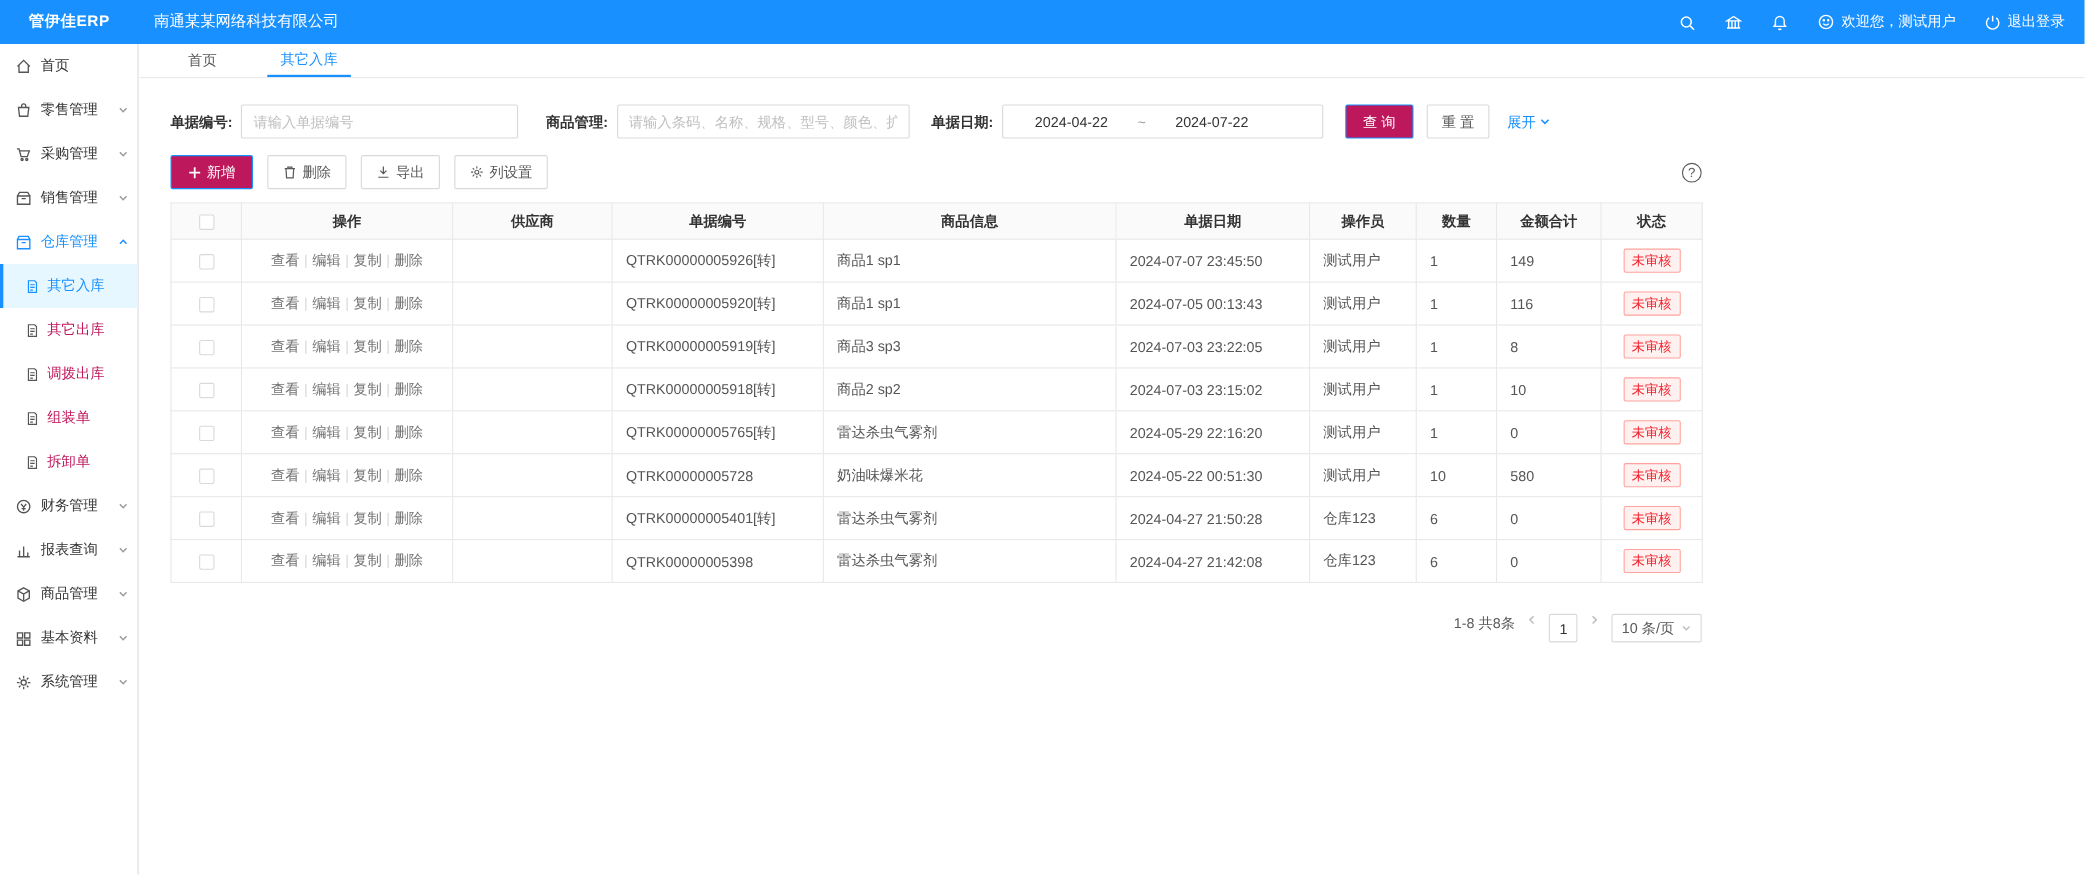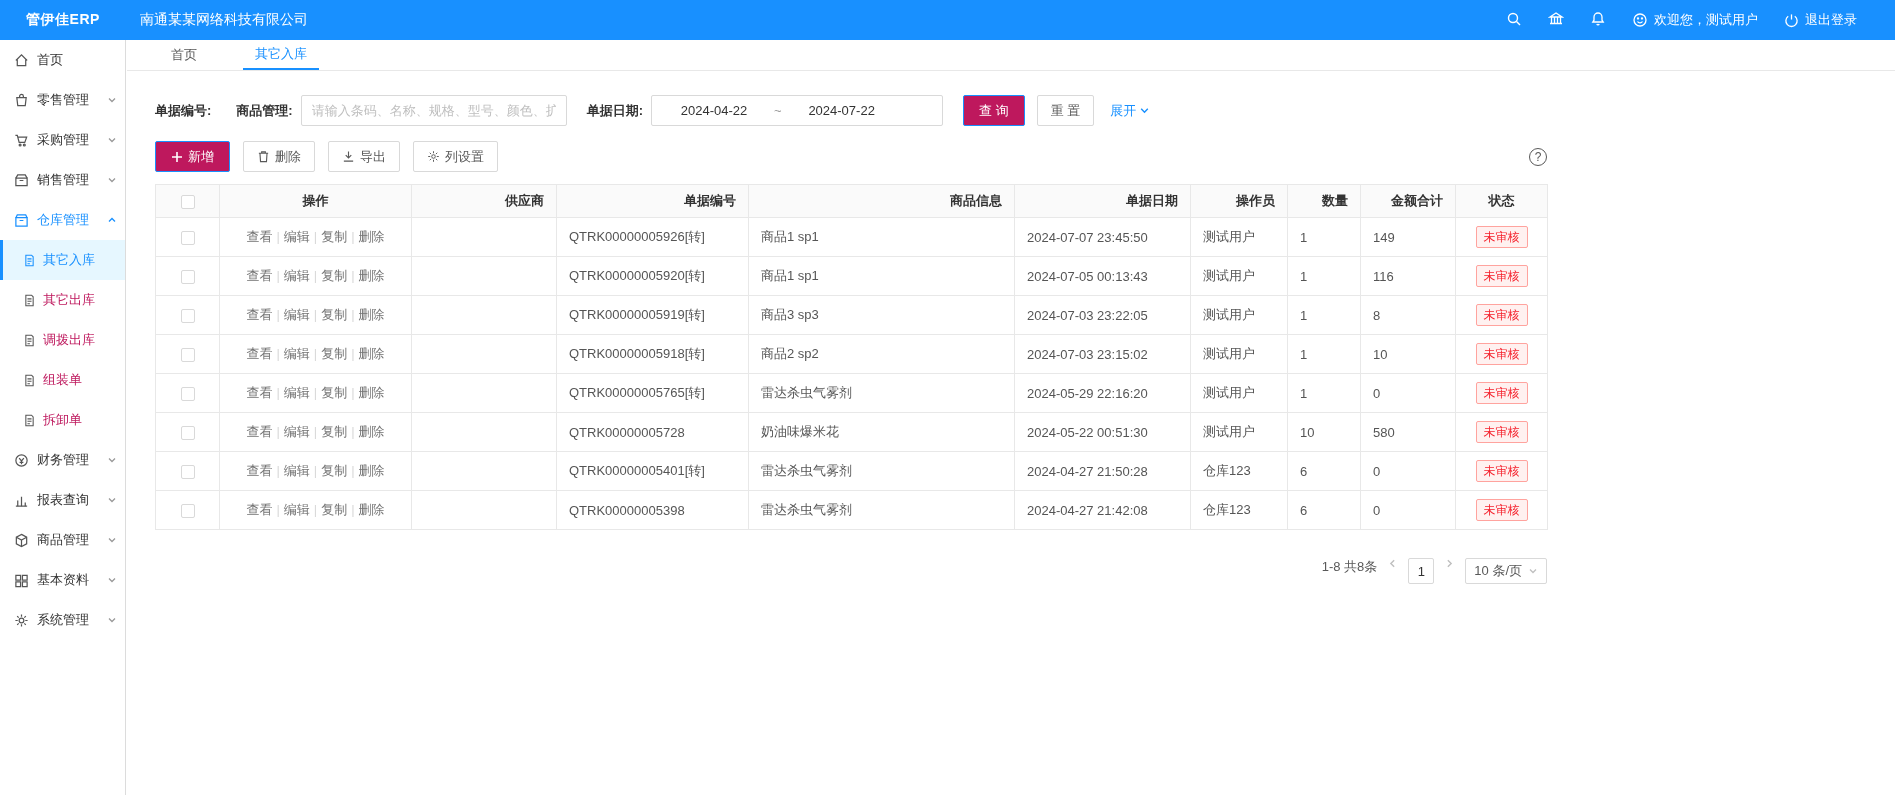--- a/index.html
+++ b/index.html
@@ -4,21 +4,21 @@
 <style>
   * { margin:0; padding:0; box-sizing:border-box; }
   html,body { width:1895px; height:795px; overflow:hidden; background:#fff;
     font-family:"Liberation Sans","DejaVu Sans",sans-serif; font-size:13px; color:#333; }
 
   
   .header { position:absolute; top:0; left:0; width:1895px; height:40px; background:#1890ff;
     display:flex; align-items:center; color:#fff; z-index:20; }
   .logo { width:126px; text-align:center; font-size:14px; font-weight:bold; letter-spacing:.5px; }
   .company { margin-left:14px; font-size:14px; }
-  .header-right { margin-left:auto; display:flex; align-items:flex-start; gap:26px; padding-right:38px; }
+  .header-right { margin-left:auto; display:flex; align-items:flex-end; gap:26px; padding-right:18px; }
   .hicon { display:inline-flex; align-items:center; gap:6px; cursor:pointer; }
   .hicon svg { display:block; }
 
   
   .sidebar { position:absolute; top:40px; left:0; width:126px; height:755px; background:#fff;
     border-right:1px solid #dcdcdc; }
   .side-item { height:40px; display:flex; align-items:center; gap:8px; padding:0 8px 0 14px;
     cursor:pointer; color:#333; }
   .side-item .lbl { flex:0 0 auto; }
   .side-item .chev { margin-left:auto; color:#999; display:flex; }
@@ -65,21 +65,21 @@
   .expand-link { margin-left:16px; color:#1890ff; cursor:pointer; display:inline-flex; align-items:center; gap:3px; }
 
   
   .toolbar { display:flex; align-items:center; gap:13px; margin-top:15px; }
   .toolbar .help { margin-left:auto; width:18px; height:18px; border:1px solid #595959; border-radius:50%;
     display:flex; align-items:center; justify-content:center; font-size:12px; color:#595959; cursor:pointer; }
 
   
   table { border-collapse:collapse; table-layout:fixed; width:1392px; margin-top:12px; }
   th,td { border:1px solid #e8e8e8; font-size:13px; overflow:hidden; white-space:nowrap; }
-  th { background:#fafafa; font-weight:bold; color:#333; height:33px; padding:4px 12px; text-align:right; }
+  th { background:#fafafa; font-weight:bold; color:#333; height:33px; padding:4px 12px; text-align:center; }
   td { height:39px; padding:0 12px; color:#555; background:#fff; }
   th.center, td.center { text-align:center; padding:0 4px; }
   .checkbox { display:inline-block; width:14px; height:14px; border:1px solid #d9d9d9; border-radius:2px;
     background:#fff; vertical-align:middle; cursor:pointer; }
   .action-link { color:#737373; cursor:pointer; text-decoration:none; }
   .sep { color:#d9d9d9; margin:0 4px; }
   .status-badge { display:inline-block; padding:2px 7px; font-size:12px; line-height:16px;
     color:#f5222d; background:#fff1f0; border:1px solid #ffa39e; border-radius:2px; }
 
   
@@ -295,20 +295,21 @@
   <div class="tabbar">
     <div class="tab">首页</div>
     <div class="tab active">其它入库</div>
   </div>
 
   <div class="content">
     <div class="wrap">
 
       <div class="filters">
         <span class="f-label">单据编号:</span>
+        <input class="f-input in-order" placeholder="请输入单据编号" style="">
         <span class="f-label ml25">商品管理:</span>
         <input class="f-input in-product" placeholder="请输入条码、名称、规格、型号、颜色、扩展..." style="">
         <span class="f-label ml20">单据日期:</span>
         <span class="daterange">
           <input value="2024-04-22" style="">
           <span class="tilde">~</span>
           <input value="2024-07-22" style="">
         </span>
         <button class="btn btn-primary ml20">查 询</button>
         <button class="btn btn-default" style="margin-left:12px">重 置</button>

